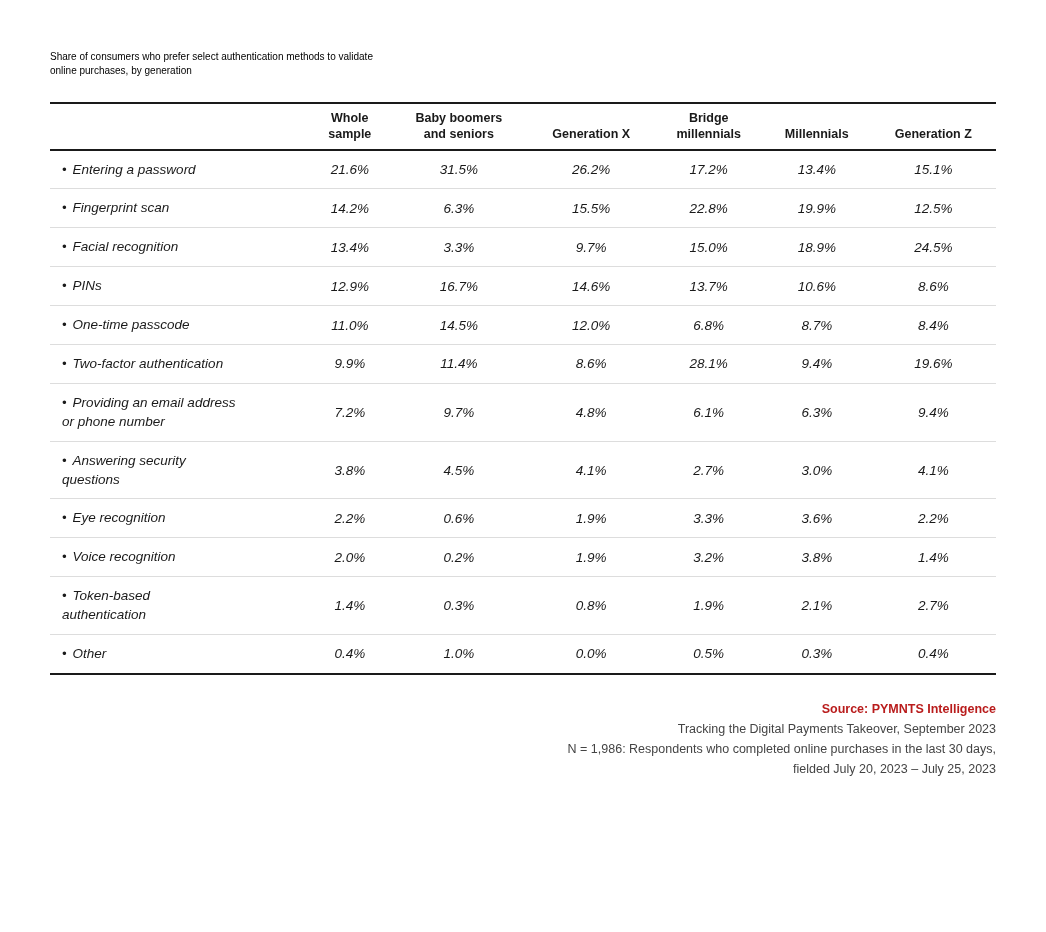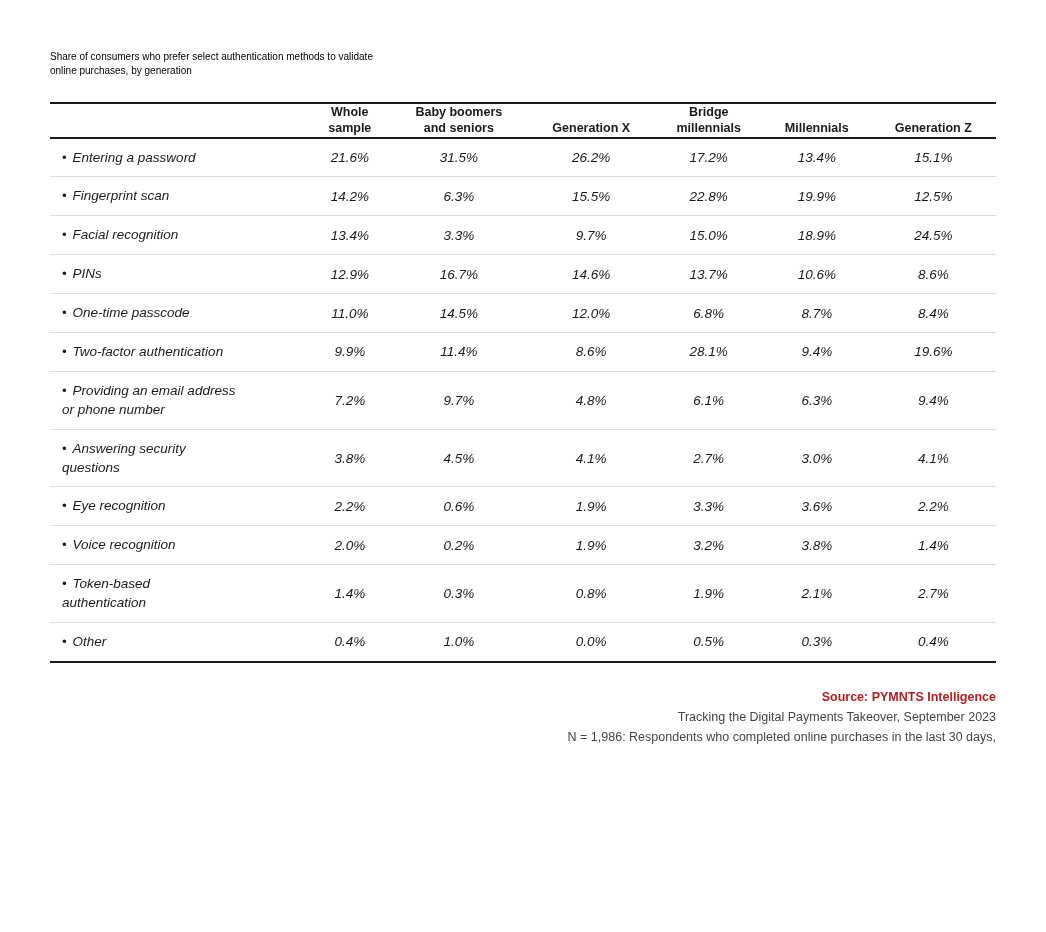--- a/index.html
+++ b/index.html
@@ -38,21 +38,21 @@
       width: 100%;
       border-collapse: collapse;
       font-family: Arial, Helvetica, sans-serif;
       font-size: 13.5px;
     }
     thead tr {
       border-top: 2px solid #1a1a1a;
       border-bottom: 2px solid #1a1a1a;
     }
     thead th {
-      padding: 0 8px;
+      padding: 6px 8px;
       text-align: center;
       font-weight: 700;
       font-size: 12.5px;
       vertical-align: bottom;
       line-height: 1.3;
     }
     thead th.row-header {
       text-align: left;
       width: 260px;
     }
@@ -223,13 +223,14 @@
         <td>0.3%</td>
         <td>0.4%</td>
       </tr>
     </tbody>
 </table>
 
 <div class="source-section">
   <div class="source-bold">Source: PYMNTS Intelligence</div>
   <div>Tracking the Digital Payments Takeover, September 2023</div>
   <div>N = 1,986: Respondents who completed online purchases in the last 30 days,</div>
+  <div>fielded July 20, 2023 – July 25, 2023</div>
 </div>
 
 </body></html>

